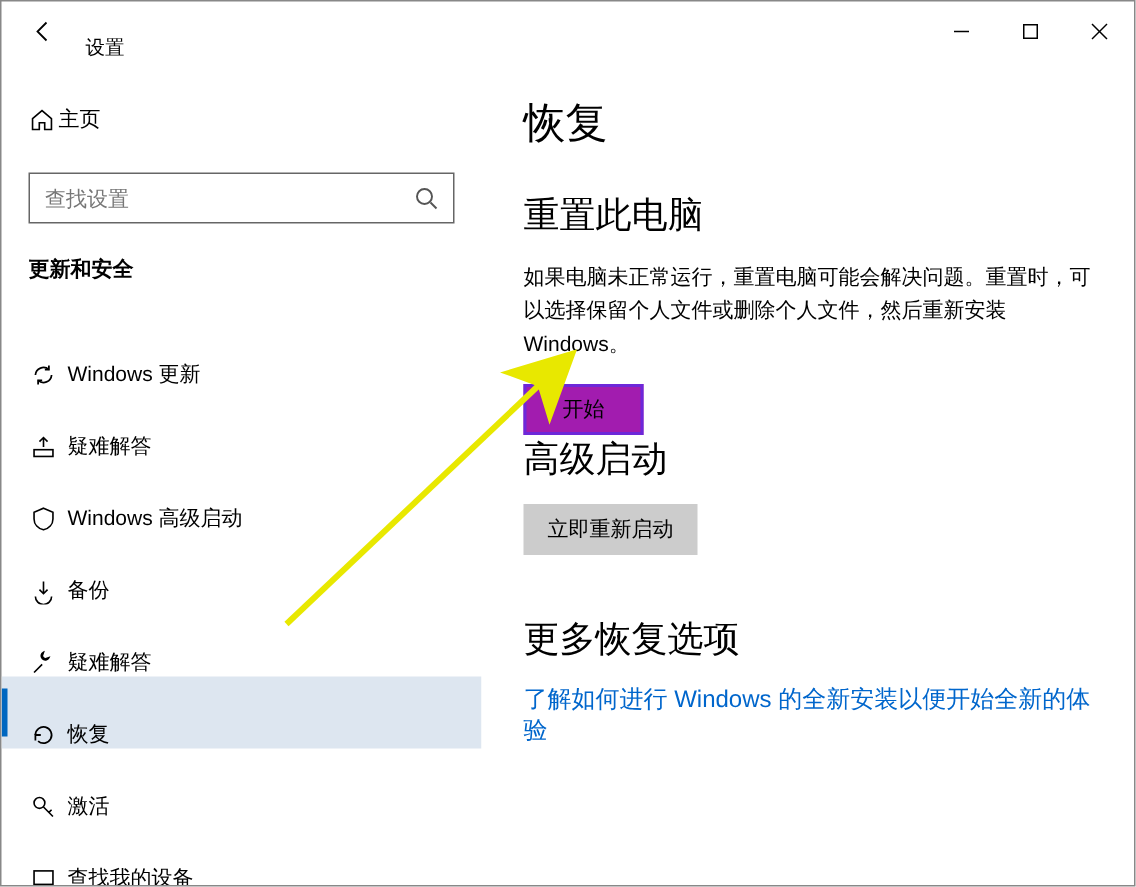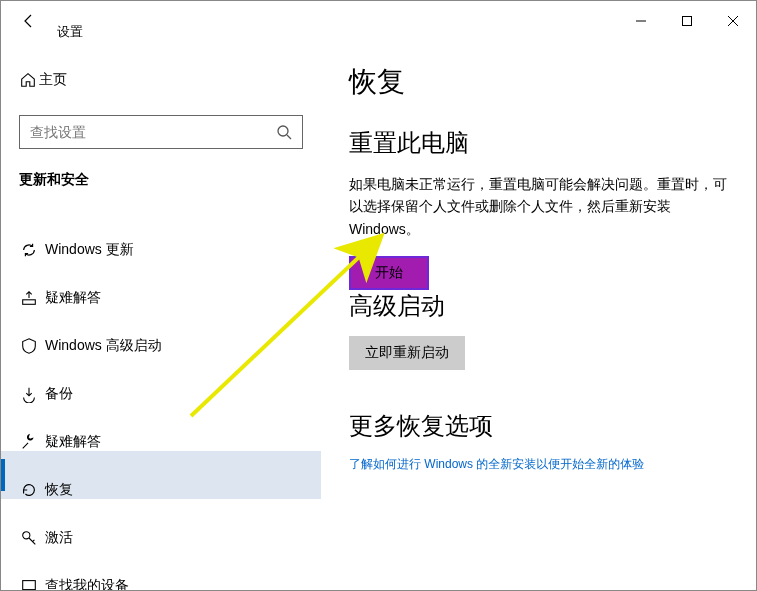--- a/index.html
+++ b/index.html
@@ -119,21 +119,21 @@
   .btn2 {
     background: #ccc;
     border: none;
     padding: 8px 16px;
     font-size: 14px;
     font-family: inherit;
     margin-bottom: 40px;
   }
   .link {
     color: #0066cc;
-    font-size: 12px;
+    font-size: 16px;
   }
   
   .arrow-overlay {
     position: absolute;
     left: 180px;
     top: 225px;
     pointer-events: none;
     z-index: 50;
   }
   svg { display:block; }

